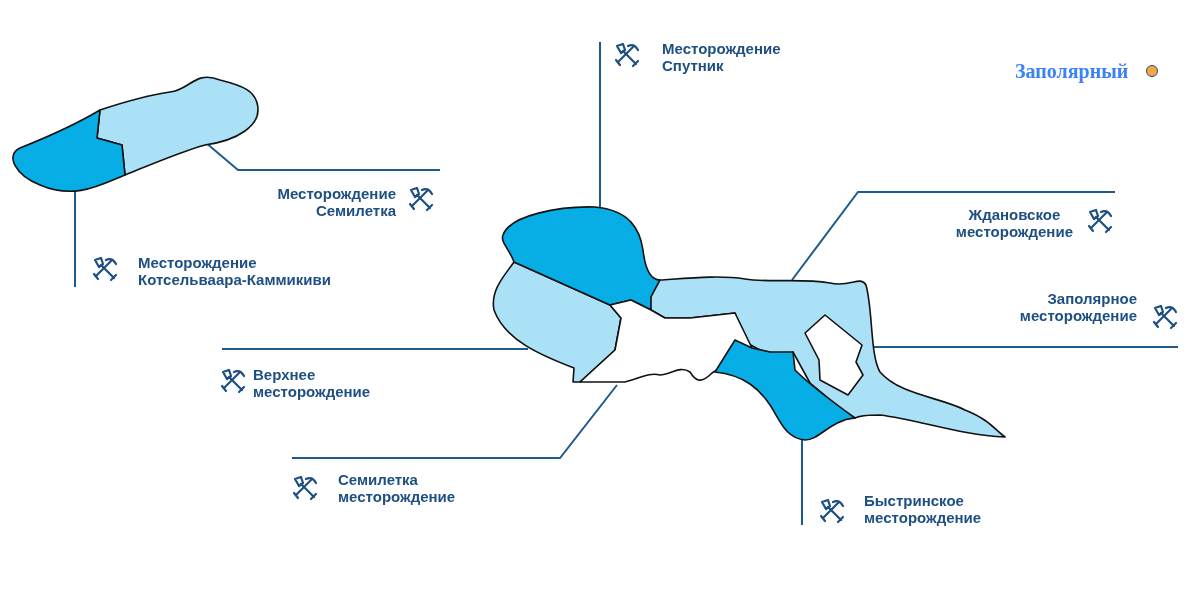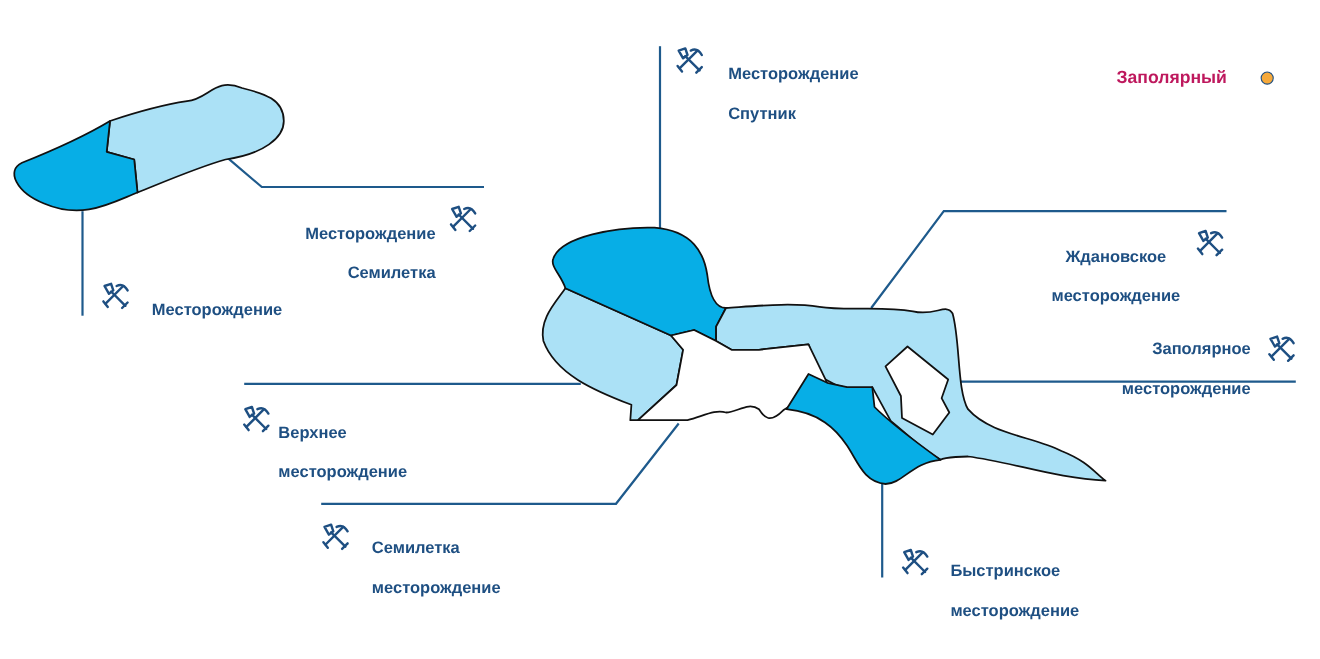--- a/index.html
+++ b/index.html
@@ -2,23 +2,23 @@
 <html><head>
 <meta charset="utf-8">
 <style>
   html, body { margin:0; padding:0; background:#ffffff; }
   body { width:1200px; height:599px; position:relative; overflow:hidden;
          font-family:"Liberation Sans", "DejaVu Sans", sans-serif; }
   #map { position:absolute; left:0; top:0; width:1200px; height:599px; }
   .label { position:absolute; color:#1e4f82; font-weight:bold; font-size:15px;
            line-height:17px; }
   .label.right { text-align:right; }
-  .label span { display:block;margin-top:19px; }
-  .town { position:absolute; left:1015px; top:62px; color:#be185d; font-weight:bold;
-          font-size:16px; line-height:18px; }
+  .label span { display:block; }
+  .town { position:absolute; left:1015px; top:62px; color:#3b82f6; font-weight:bold;
+          font-size:20px; line-height:18px;font-family:Liberation Serif, serif; }
   .dot { position:absolute; left:1146px; top:65px; width:10px; height:10px; border-radius:50%;
          background:#f6a93b; border:1.5px solid #1e4f82; }
 </style>
 </head>
 <body>
 
 <svg id="map" viewBox="0 0 1200 599" xmlns="http://www.w3.org/2000/svg">
   <defs>
     <g id="pick">
 
@@ -82,20 +82,21 @@
   <span>Спутник</span>
 </div>
 
 <div class="label right" style="right:804px; top:185px;">
   <span>Месторождение</span>
   <span>Семилетка</span>
 </div>
 
 <div class="label" style="left:138px; top:254px;">
   <span>Месторождение</span>
+  <span>Котсельваара-Каммикиви</span>
 </div>
 
 <div class="label right" style="right:127px; top:206px;text-align:center;">
   <span>Ждановское</span>
   <span>месторождение</span>
 </div>
 
 <div class="label right" style="right:63px; top:290px;">
   <span>Заполярное</span>
   <span>месторождение</span>

